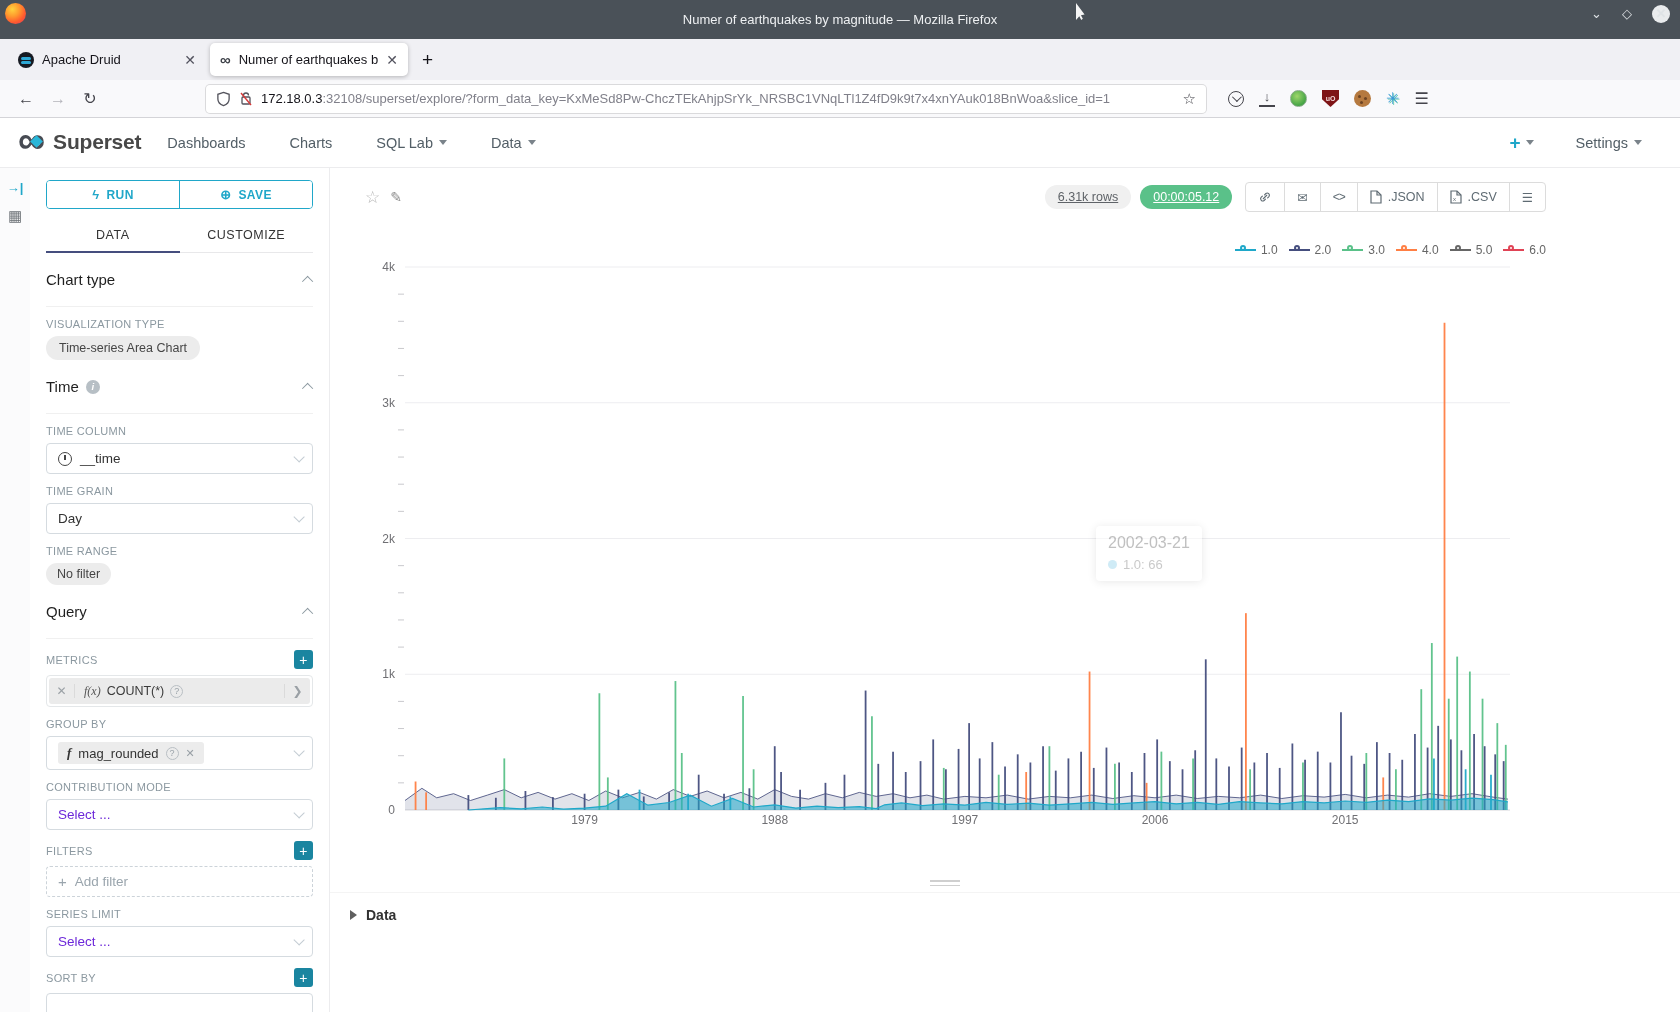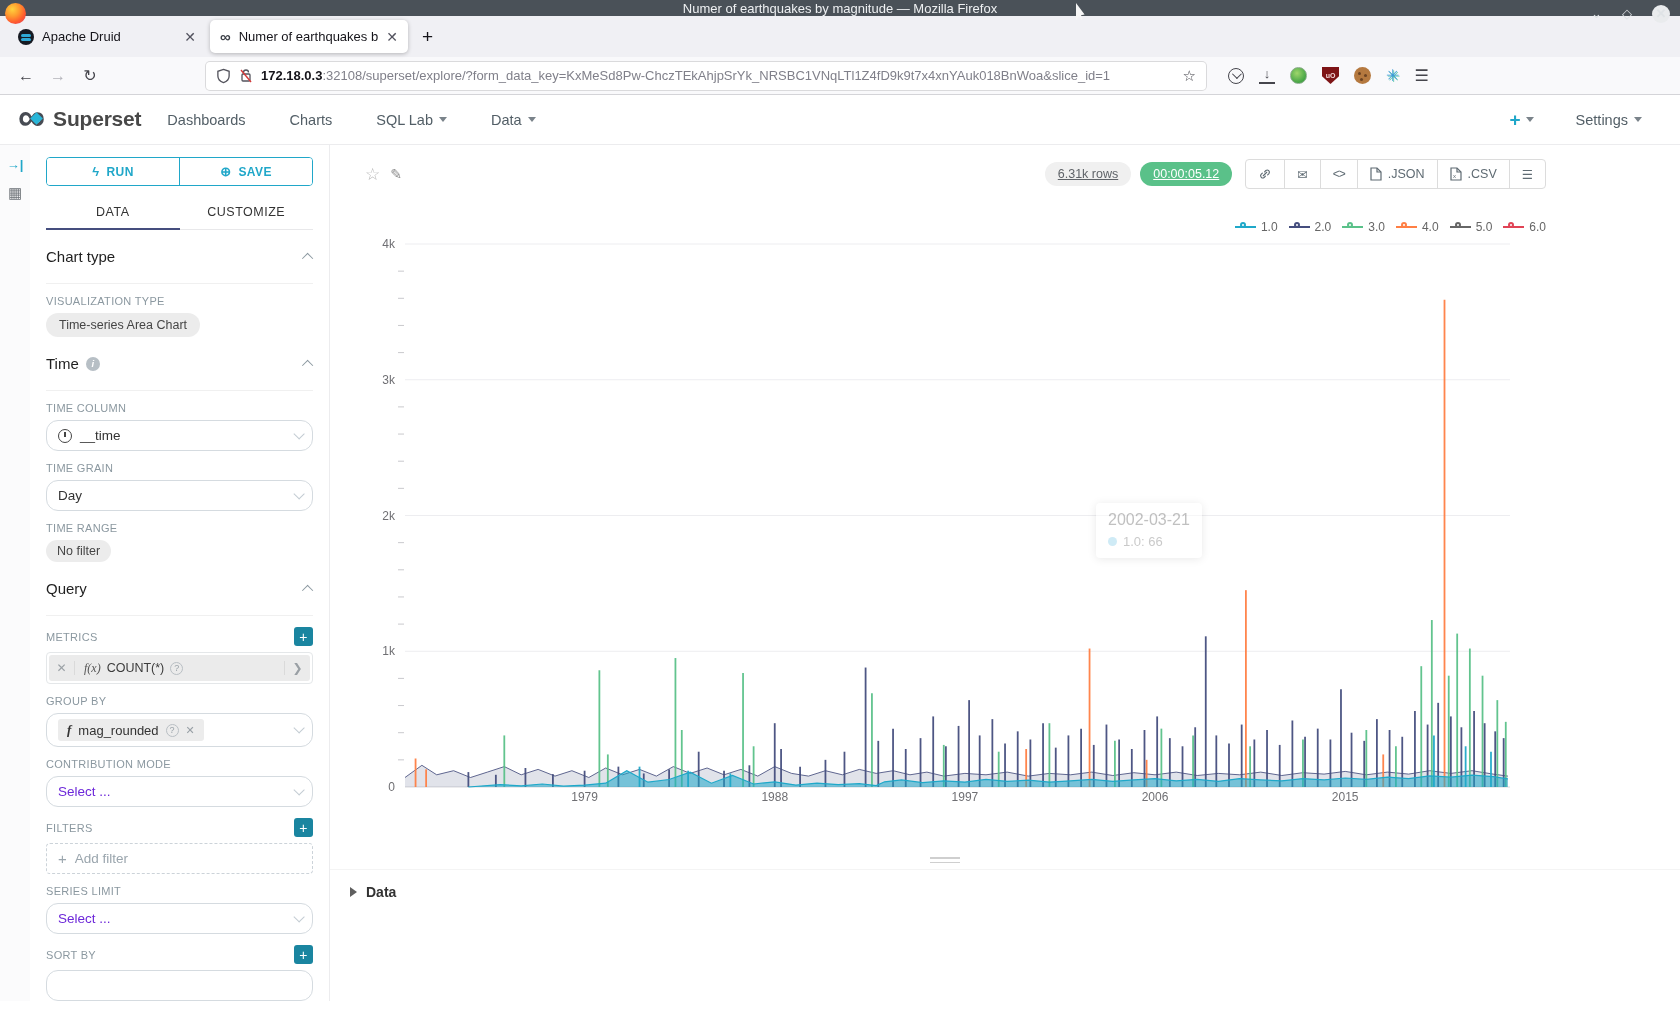--- a/index.html
+++ b/index.html
@@ -1,20 +1,20 @@
 <!DOCTYPE html>
 <html><head>
 <meta charset="utf-8">
 <style>
   * { margin:0; padding:0; box-sizing:border-box; }
   html,body { width:1680px; height:1012px; overflow:hidden; background:#fff;
     font-family:"Liberation Sans", sans-serif; }
 
   
-  .titlebar { position:relative; height:16px; background:#4a5158; display:flex;
+  .titlebar { position:relative; height:39px; background:#4a5158; display:flex;
     align-items:center; justify-content:center; color:#eef0f2; font-size:13px; }
   .ff-logo { position:absolute; left:5px; top:3px; width:21px; height:21px; border-radius:50%;
     background:radial-gradient(circle at 35% 30%, #ffd23e 0%, #ff9a2e 35%, #ff5b2e 65%, #d6356a 100%); }
   .win-controls { position:absolute; right:10px; top:0; height:27px; display:flex; align-items:center; gap:20px; }
   .win-controls .wc { color:#dfe3e6; font-size:13px; line-height:1; cursor:default; }
   .wc-close { width:18px; height:18px; border-radius:50%; background:#e9ebed; color:#454b52;
     display:flex; align-items:center; justify-content:center; font-size:12px; font-weight:bold; }
   .cursor-arrow { position:absolute; left:1076px; top:3px; width:11px; height:17px;
     background:#f5f5f5; clip-path:polygon(0 0, 0 100%, 30% 78%, 48% 100%, 62% 92%, 45% 72%, 78% 68%);
     outline:1px solid #333; }
@@ -33,21 +33,21 @@
   .newtab-btn { font-size:19px; color:#15141a; padding:0 10px; }
 
   
   .toolbar { height:38px; background:#f9f9fb; border-bottom:1px solid #d4d4d8;
     display:flex; align-items:center; padding:0 10px; }
   .nav-ic { font-size:16px; color:#45454c; width:32px; text-align:center; }
   .nav-ic.disabled { color:#b3b3ba; }
   .urlbar { margin-left:100px; width:1000px; height:28px; background:#fff; border-radius:4px;
     box-shadow:0 0 0 1px rgba(0,0,0,.12); display:flex; align-items:center; padding:0 10px; gap:8px; }
   .url-text { flex:1; font-size:13px; white-space:nowrap; overflow:hidden; }
-  .url-text .host { color:#15141a; font-weight:bold; }
+  .url-text .host { color:#15141a; font-weight:normal; }
   .url-text .rest { color:#80808a; }
   .url-star { color:#45454c; font-size:15px; }
   .tb-icons { display:flex; align-items:center; gap:15px; margin-left:22px; }
   .pocket-ic { width:16px; height:16px; border:1.5px solid #45454c; border-radius:50%; position:relative; }
   .pocket-ic::after { content:""; position:absolute; left:3px; top:3px; width:6px; height:6px;
     border-right:1.5px solid #45454c; border-bottom:1.5px solid #45454c; transform:rotate(45deg) translateY(-2px); }
   .dl-ic { width:16px; height:16px; position:relative; border-bottom:2px solid #45454c; text-align:center;
     font-size:13px; color:#45454c; line-height:12px; }
   .ext-green { width:17px; height:17px; border-radius:50%;
     background:radial-gradient(circle at 40% 35%, #9fd66b, #46a546 70%); border:1px solid #8a8;}
@@ -100,21 +100,21 @@
   .info-circ { width:14px; height:14px; border-radius:50%; background:#b7bfc5; color:#fff; font-size:9.5px;
     display:inline-flex; align-items:center; justify-content:center; font-style:italic; font-weight:bold; }
   .chev-up { width:8px; height:8px; border-left:1.6px solid #8b98a0; border-top:1.6px solid #8b98a0;
     transform:rotate(45deg) translateY(2px); }
   .chev-dn { width:8px; height:8px; border-right:1.4px solid #c3ccd3; border-bottom:1.4px solid #c3ccd3;
     transform:rotate(45deg) translateY(-3px); }
   .flabel { display:flex; align-items:center; justify-content:space-between; margin:11px 0 6px;
     font-size:11px; color:#8b98a0; letter-spacing:.3px; }
   .addbtn { width:19px; height:19px; border-radius:3px; background:#1a85a0; color:#fff; font-size:14px;
     display:flex; align-items:center; justify-content:center; line-height:1; }
-  .select { height:31px; border:1px solid #d5dbe0; border-radius:12px; display:flex; align-items:center;
+  .select { height:31px; border:1px solid #d5dbe0; border-radius:4px; display:flex; align-items:center;
     padding:0 11px; gap:8px; font-size:13.5px; color:#333; background:#fff; }
   .select .ph { color:#6d28d9; }
   .select .spacer { flex:1; }
   .clock-ic { width:14px; height:14px; border:1.5px solid #444; border-radius:50%; position:relative; }
   .clock-ic::after{ content:""; position:absolute; left:5px; top:2px; width:1.5px; height:5px; background:#444; }
   .pill { display:inline-block; background:#ececec; border-radius:14px; padding:5px 13px;
     font-size:12.5px; color:#454545; }
   .pill.small { padding:4px 11px; border-radius:12px; }
   .metric-bar { border:1px solid #e4e7e9; border-radius:4px; padding:2px; display:flex; }
   .metric-inner { flex:1; background:#ebebeb; border-radius:3px; display:flex; align-items:center; height:26px; }

